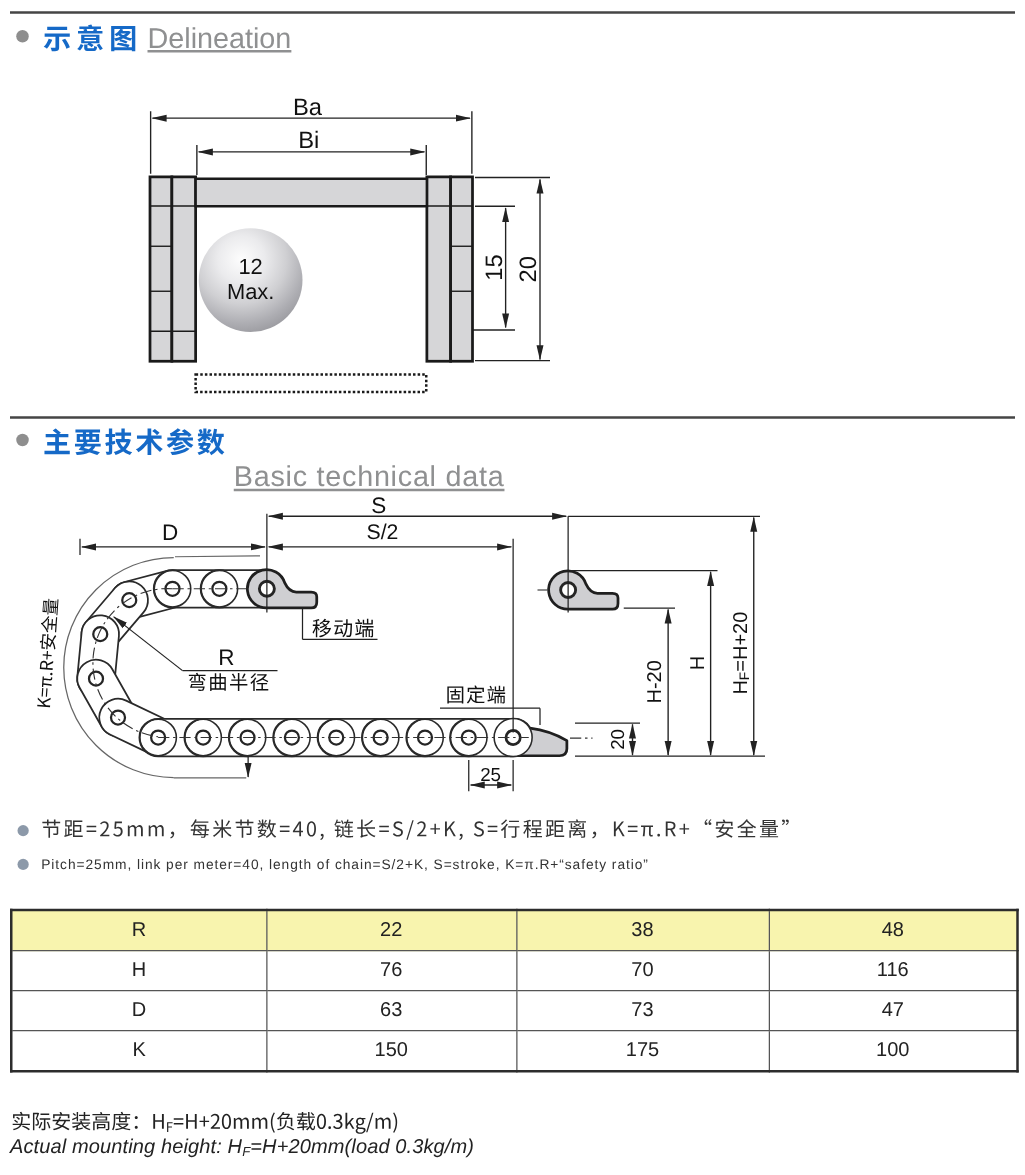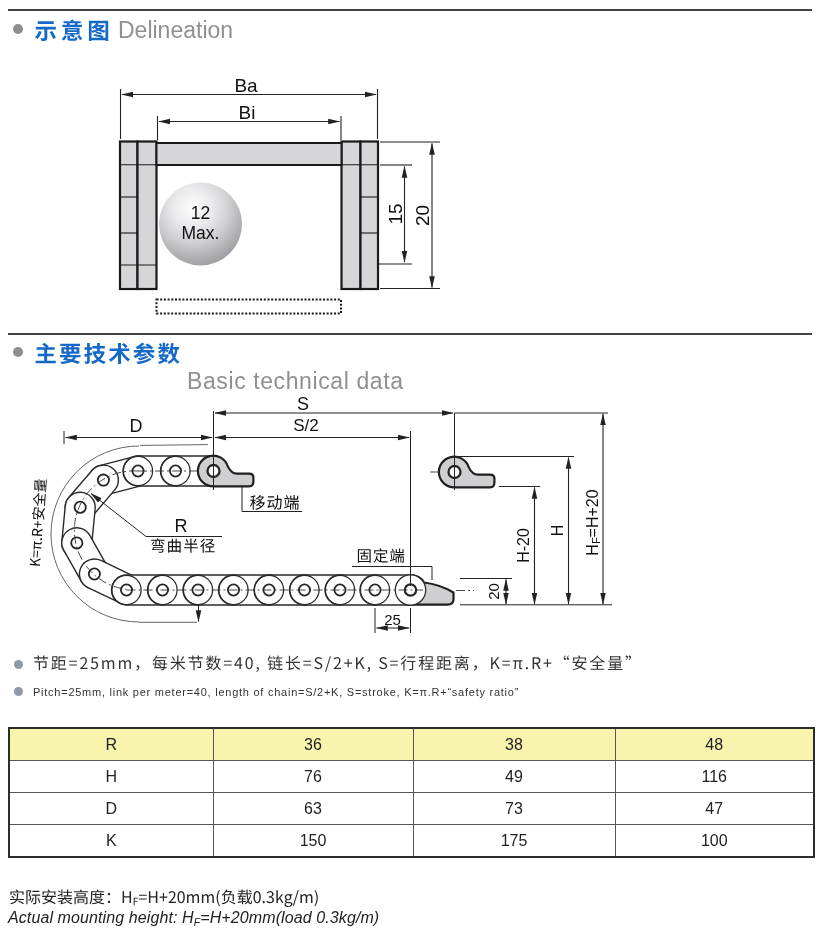--- a/index.html
+++ b/index.html
@@ -1,20 +1,20 @@
 <!DOCTYPE html>
 <html><head>
 <meta charset="utf-8">
 <style>
   html,body{margin:0;padding:0;}
   body{width:820px;height:940px;background:#ffffff;font-family:"Liberation Sans",sans-serif;position:relative;overflow:hidden;}
   .abs{position:absolute;}
   .rule{position:absolute;left:8px;width:804px;height:2px;background:#454545;}
   .bullet{position:absolute;border-radius:50%;}
-  .heng{color:#8f9091;font-size:23px;line-height:1;}
+  .heng{color:#8f9091;font-size:23px;line-height:1;text-decoration:underline;}
   .ptext{font-size:15.5px;color:#333333;white-space:nowrap;}
   table.dt{border-collapse:collapse;position:absolute;left:8px;top:727px;width:805px;table-layout:fixed;border:2.5px solid #2c2c2c;}
   table.dt td{border:1px solid #555;text-align:center;font-size:16px;color:#222;height:31px;padding:0;}
   table.dt tr.hd td{background:#f8f4ae;}
   .bot{font-size:16px;color:#222;white-space:nowrap;font-style:italic;}
 </style>
 </head>
 <body>
 
   <div class="rule" style="top:9px;"></div>
@@ -405,28 +405,28 @@
   <table class="dt">
     <colgroup>
       <col style="width:204px">
       <col style="width:200px">
       <col style="width:202px">
       <col style="width:199px">
     </colgroup>
     <tbody>
       <tr class="hd">
         <td>R</td>
-        <td>36</td>
+        <td>22</td>
         <td>38</td>
         <td>48</td>
       </tr>
     <tr>
         <td>H</td>
         <td>76</td>
-        <td>49</td>
+        <td>70</td>
         <td>116</td>
       </tr>
     <tr>
         <td>D</td>
         <td>63</td>
         <td>73</td>
         <td>47</td>
       </tr>
     <tr>
         <td>K</td>

